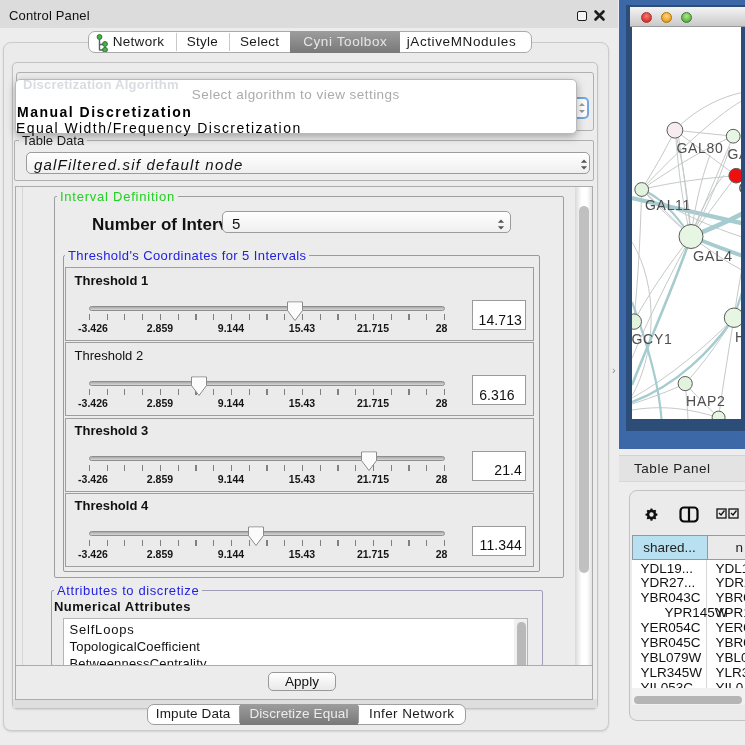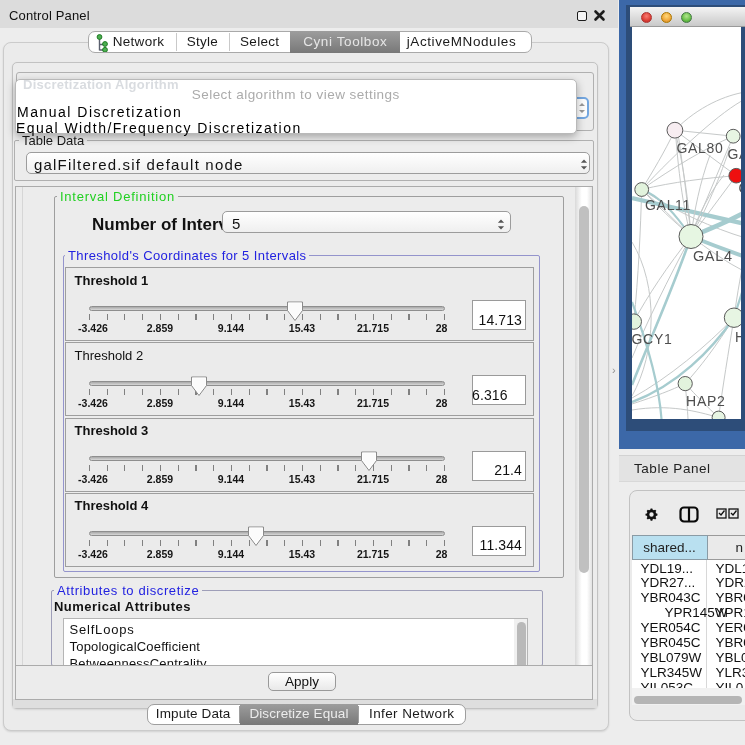--- a/index.html
+++ b/index.html
@@ -45,21 +45,21 @@
 <div class="abs" style="left:16px;top:72px;width:578px;height:59px;border:1px solid #b0b0b0;border-radius:3px;"></div>
 
 <div class="abs" style="left:556px;top:97px;width:33px;height:22px;border:2.5px solid #74a7e0;border-radius:5px;background:#fdfdfd;"></div>
 <svg class="abs" style="left:578px;top:102px;" width="8" height="12" viewBox="0 0 8 12">
     <path d="M1 4 L4 1 L7 4 Z M1 8 L4 11 L7 8 Z" fill="#9a9a9a"></path>
   </svg>
 
 <div class="abs" style="left:14px;top:140px;width:580px;height:41px;border:1px solid #b0b0b0;border-radius:2px;"></div>
 <div class="abs grouptitle" style="left:19px;top:133.5px;color:#1a1a1a;">Table Data</div>
 <div class="abs" style="left:26px;top:152px;width:564px;height:22px;border:1px solid #9c9c9c;border-radius:5px;background:linear-gradient(#ffffff,#efefef);"></div>
-<div class="abs" style="left:34px;top:155.5px;font-size:15px;letter-spacing:1.2px;color:#111;">galFiltered.sif default node</div>
+<div class="abs" style="left:34px;top:155.5px;font-size:15px;letter-spacing:1.2px;color:#111;font-style:italic;">galFiltered.sif default node</div>
 <svg class="abs" style="left:580px;top:158px;" width="8" height="13" viewBox="0 0 9 13">
     <path d="M1 4.5 L4.5 1 L8 4.5 Z M1 8.5 L4.5 12 L8 8.5 Z" fill="#555"></path>
   </svg>
 
 <div class="abs" style="left:15px;top:186px;width:578px;height:514px;border:1px solid #ababab;background:#ececec;"></div>
 
 <div class="abs" style="left:575px;top:187px;width:17px;height:512px;background:linear-gradient(to right,#d9d9d9,#ffffff 40%,#ffffff 70%,#e2e2e2);"></div>
 <div class="abs" style="left:579px;top:206px;width:10px;height:367px;background:#c0c0c0;border-radius:5px;"></div>
 
 <div class="abs" style="left:21.5px;top:187px;width:1px;height:511px;background:#d6d6d6;"></div>
@@ -102,21 +102,21 @@
       <path d="M1.5 1 L16.5 1 L16.5 9.5 L9 19.5 L1.5 9.5 Z" fill="#fbfbfb" stroke="#8a8a8a" stroke-width="1"></path>
       <path d="M2.5 2 L15.5 2 L15.5 9 L9 17.5 L2.5 9 Z" fill="none" stroke="#ffffff" stroke-width="1" opacity="0.8"></path>
     </svg>
   <div style="position:absolute;left:27.5px;top:54px;transform:translateX(-50%);font-size:10.5px;font-weight:700;color:#151515;">-3.426</div>
   <div style="position:absolute;left:94.5px;top:54px;transform:translateX(-50%);font-size:10.5px;font-weight:700;color:#151515;">2.859</div>
   <div style="position:absolute;left:165.5px;top:54px;transform:translateX(-50%);font-size:10.5px;font-weight:700;color:#151515;">9.144</div>
   <div style="position:absolute;left:236.5px;top:54px;transform:translateX(-50%);font-size:10.5px;font-weight:700;color:#151515;">15.43</div>
   <div style="position:absolute;left:307.5px;top:54px;transform:translateX(-50%);font-size:10.5px;font-weight:700;color:#151515;">21.715</div>
   <div style="position:absolute;left:376.0px;top:54px;transform:translateX(-50%);font-size:10.5px;font-weight:700;color:#151515;">28</div>
   <div style="position:absolute;left:406.5px;top:32px;width:54px;height:30px;background:#fff;border:1px solid #9a9a9a;"></div>
-  <div style="position:absolute;left:406.5px;top:43.5px;width:50px;text-align:left;font-size:14px;letter-spacing:0.1px;color:#111;">6.316</div>
+  <div style="position:absolute;left:406.5px;top:43.5px;width:50px;text-align:center;font-size:14px;letter-spacing:0.1px;color:#111;">6.316</div>
 </div>
 
 <div class="abs" style="left:64.5px;top:417.6px;width:469px;height:74px;border:1px solid #9e9e9e;background:#ebebeb;">
   <div style="position:absolute;left:9px;top:4.5px;font-size:13px;font-weight:bold;color:#111;text-align:right;">Threshold 3</div>
   <div style="position:absolute;left:23.5px;top:37.5px;width:356px;height:5px;border:1px solid #8e8e8e;border-radius:3px;background:linear-gradient(#a8a8a8,#d8d8d8);"></div>
   <div style="position:absolute;left:23.5px;top:46px;width:356px;height:6px;background:repeating-linear-gradient(to right,#808080 0px,#808080 1px,transparent 1px,transparent 17.75px);"></div>
   <svg style="position:absolute;left:294.9px;top:32.5px;" width="18" height="21" viewBox="0 0 18 21">
       <path d="M1.5 1 L16.5 1 L16.5 9.5 L9 19.5 L1.5 9.5 Z" fill="#fbfbfb" stroke="#8a8a8a" stroke-width="1"></path>
       <path d="M2.5 2 L15.5 2 L15.5 9 L9 17.5 L2.5 9 Z" fill="none" stroke="#ffffff" stroke-width="1" opacity="0.8"></path>
     </svg>
@@ -166,21 +166,21 @@
 <div class="abs" style="left:239.8px;top:704px;width:118.4px;height:21px;background:linear-gradient(#9d9d9d,#787878);"></div>
 <div class="abs" style="left:239.3px;top:706px;width:1px;height:17px;background:#9e9e9e;"></div>
 <div class="abs" style="left:358.2px;top:706px;width:1px;height:17px;background:#9e9e9e;"></div>
 <div class="abs" style="left:146.5px;top:704px;width:93.3px;height:21px;font-size:13.5px;color:#1a1a1a;text-align:center;line-height:20px;letter-spacing:0.1px;">Impute Data</div>
 <div class="abs" style="left:239.8px;top:704px;width:118.4px;height:21px;font-size:13.5px;color:#ececec;text-align:center;line-height:20px;letter-spacing:0.1px;">Discretize Equal</div>
 <div class="abs" style="left:358.2px;top:704px;width:107.1px;height:21px;font-size:13.5px;color:#1a1a1a;text-align:center;line-height:20px;letter-spacing:0.4px;">Infer Network</div>
 
 <div class="abs" style="left:14.5px;top:79px;width:562.5px;height:55px;background:#fff;border:1px solid #b9b9b9;border-radius:5px;box-shadow:0 3px 9px rgba(0,0,0,0.3);z-index:50;"></div>
 <div class="abs" style="left:23px;top:77px;font-size:13px;letter-spacing:0.25px;font-weight:bold;color:#d9dce0;z-index:51;text-align:right;">Discretization Algorithm</div>
 <div class="abs" style="left:14.5px;top:87px;width:562.5px;text-align:center;font-size:13.5px;letter-spacing:0.46px;color:#ababab;z-index:51;">Select algorithm to view settings</div>
-<div class="abs" style="left:17px;top:104px;font-size:14px;letter-spacing:1.5px;font-weight:normal;color:#000;z-index:51;">Manual Discretization</div>
+<div class="abs" style="left:17px;top:104px;font-size:14px;letter-spacing:1.5px;font-weight:bold;color:#000;z-index:51;">Manual Discretization</div>
 <div class="abs" style="left:16px;top:119.5px;font-size:14px;letter-spacing:1.45px;color:#000;z-index:51;">Equal Width/Frequency Discretization</div>
 
 <div class="abs" style="left:619px;top:0;width:126px;height:449px;background:#3c68a8;"></div>
 
 <div class="abs" style="left:626px;top:5px;width:119px;height:426px;background:#2d4d79;"></div>
 
 <div class="abs" style="left:630px;top:7px;width:115px;height:20px;background:linear-gradient(#f4f4f4,#c9c9c9);border-bottom:1px solid #9a9a9a;"></div>
 <div class="abs" style="left:641px;top:11.5px;width:11px;height:11px;border-radius:50%;background:radial-gradient(circle at 50% 35%,#f97c72,#dc3e35 60%,#b02820);border:0.5px solid #a33;"></div>
 <div class="abs" style="left:661px;top:11.5px;width:11px;height:11px;border-radius:50%;background:radial-gradient(circle at 50% 35%,#ffd97a,#f0a63a 60%,#c37d1d);border:0.5px solid #a70;"></div>
 <div class="abs" style="left:681px;top:11.5px;width:11px;height:11px;border-radius:50%;background:radial-gradient(circle at 50% 35%,#b3e58d,#67bf47 60%,#3f8f2b);border:0.5px solid #474;"></div>

